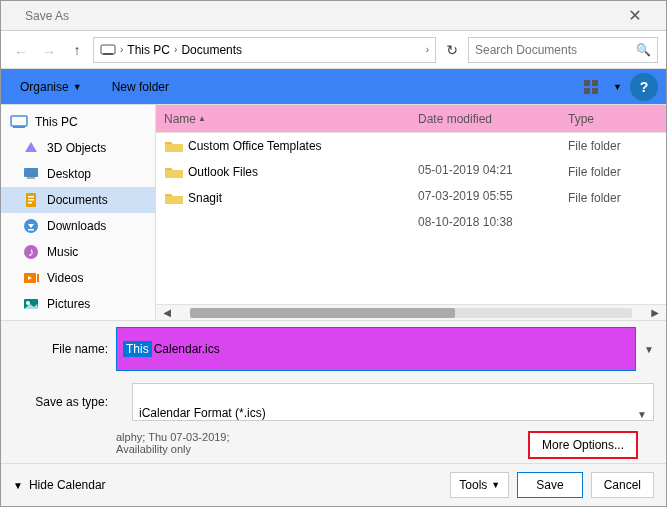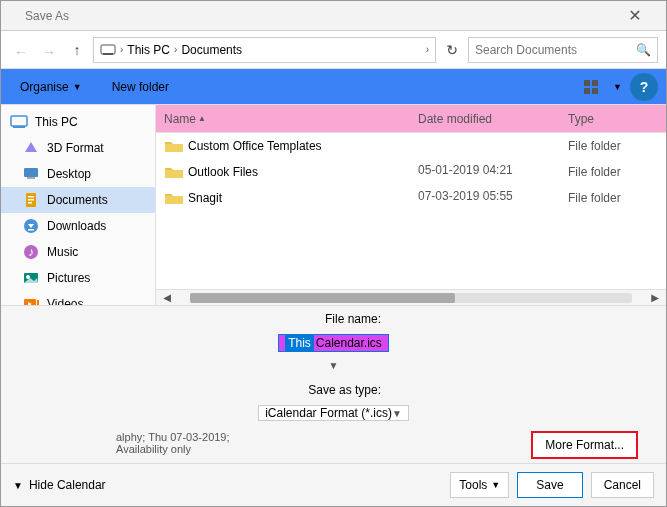--- a/index.html
+++ b/index.html
@@ -36,25 +36,25 @@
     .file-row { display: flex; align-items: center; padding: 4px 8px; cursor: pointer; height: 26px; }
     .file-icon { width: 20px; flex-shrink: 0; display: flex; align-items: center; justify-content: center; margin-right: 4px; }
     .file-name { flex: 1; font-size: 12px; }
     .file-date { width: 150px; font-size: 12px; color: #555; margin-top: 48px; }
     .file-type { width: 90px; font-size: 12px; color: #555; }
     .scrollbar-area { height: 16px; border-top: 1px solid #e0e0e0; display: flex; align-items: center; padding: 0 4px; background: #f5f5f5; }
     .h-scroll-track { flex: 1; height: 10px; background: #e0e0e0; border-radius: 2px; position: relative; margin: 0 16px; }
     .h-scroll-thumb { width: 60%; height: 100%; background: #aaa; border-radius: 2px; position: absolute; left: 0; }
     .h-arrow { width: 14px; height: 14px; display: flex; align-items: center; justify-content: center; cursor: pointer; color: #555; font-size: 10px; }
     .bottom-section { border-top: 1px solid #ddd; background: #f5f5f5; flex-shrink: 0; }
-    .form-row { display: flex; align-items: center; padding: 6px 12px; gap: 8px; flex-direction: column; }
+    .form-row { display: flex; align-items: center; padding: 6px 12px; gap: 8px; }
     .form-label { width: 95px; text-align: right; font-size: 12px; color: #000; }
     .form-input { flex: 1; height: 44px; border: 1px solid #0078d7; display: flex; align-items: center; padding: 0 6px; background: #d946ef; }
     .file-name-highlight { background: #0078d7; color: #fff; padding: 1px 3px; }
-    .form-select { flex: 1; height: 26px; border: 1px solid #ccc; display: flex; align-items: center; padding: 0 6px; background: #fff; cursor: pointer; }
+    .form-select { flex: 1; height: 38px; border: 1px solid #ccc; display: flex; align-items: flex-end; padding: 0 6px; background: #fff; cursor: pointer; margin-left: 16px; }
     .form-select-text { flex: 1; font-size: 12px; color: #000; }
     .form-select-arrow { font-size: 10px; color: #555; }
     .info-row { display: flex; align-items: flex-start; padding: 4px 28px 4px 115px; gap: 8px; }
     .info-text { font-size: 11px; color: #555; flex: 1; }
     .more-options-btn { padding: 5px 12px; border: 2px solid #e81123; background: #fff; cursor: pointer; font-size: 12px; color: #000; }
     .action-bar { display: flex; align-items: center; padding: 8px 12px; border-top: 1px solid #ddd; }
     .hide-folders { display: flex; align-items: center; gap: 6px; cursor: pointer; font-size: 12px; color: #000; }
     .hide-folders-arrow { font-size: 10px; }
     .action-buttons { margin-left: auto; display: flex; gap: 8px; align-items: flex-start; }
     .tools-btn { padding: 5px 8px; border: 1px solid #ccc; background: #fff; cursor: pointer; font-size: 12px; display: flex; align-items: center; gap: 4px; }
@@ -131,21 +131,21 @@
             </svg>
         </div>
         <span class="s-label">This PC</span>
       </div>
       <div class="sidebar-item" style="padding-left:20px;">
         <div class="s-icon">
           <svg width="16" height="16" viewBox="0 0 16 16">
               <polygon points="8,2 14,12 2,12" fill="#7b68ee" opacity="0.8"></polygon>
             </svg>
         </div>
-        <span class="s-label">3D Format</span>
+        <span class="s-label">3D Objects</span>
       </div>
       <div class="sidebar-item" style="padding-left:20px;">
         <div class="s-icon">
           <svg width="16" height="14" viewBox="0 0 16 14">
               <rect x="1" y="1" width="14" height="9" rx="1" fill="#4a8ac4"></rect>
               <rect x="4" y="10" width="8" height="2" fill="#aaa"></rect>
             </svg>
         </div>
         <span class="s-label">Desktop</span>
       </div>
@@ -175,36 +175,36 @@
           <svg width="16" height="16" viewBox="0 0 16 16">
               <circle cx="8" cy="8" r="7" fill="#9c27b0" opacity="0.7"></circle>
               <text x="5" y="12" font-size="10" fill="#fff">♪</text>
             </svg>
         </div>
         <span class="s-label">Music</span>
       </div>
       <div class="sidebar-item" style="padding-left:20px;">
         <div class="s-icon">
           <svg width="16" height="16" viewBox="0 0 16 16">
+              <rect x="1" y="3" width="12" height="10" rx="1" fill="#f57c00"></rect>
+              <polygon points="14,4 14,12 16,12 16,4" fill="#f57c00"></polygon>
+              <polygon points="5,6 5,10 9,8" fill="#fff"></polygon>
+            </svg>
+        </div>
+        <span class="s-label">Videos</span>
+      </div>
+      <div class="sidebar-item" style="padding-left:20px;">
+        <div class="s-icon">
+          <svg width="16" height="16" viewBox="0 0 16 16">
               <rect x="1" y="3" width="14" height="10" rx="1" fill="#00897b"></rect>
               <circle cx="5" cy="7" r="2" fill="#fff"></circle>
               <polygon points="1,13 7,8 11,11 14,8 15,13" fill="#fff" opacity="0.7"></polygon>
             </svg>
         </div>
         <span class="s-label">Pictures</span>
-      </div>
-      <div class="sidebar-item" style="padding-left:20px;">
-        <div class="s-icon">
-          <svg width="16" height="16" viewBox="0 0 16 16">
-              <rect x="1" y="3" width="12" height="10" rx="1" fill="#f57c00"></rect>
-              <polygon points="14,4 14,12 16,12 16,4" fill="#f57c00"></polygon>
-              <polygon points="5,6 5,10 9,8" fill="#fff"></polygon>
-            </svg>
-        </div>
-        <span class="s-label">Videos</span>
       </div>
       <div class="sidebar-item" style="padding-left:20px;">
         <div class="s-icon">
           <svg width="16" height="14" viewBox="0 0 16 14">
               <rect x="1" y="3" width="14" height="8" rx="1" fill="#888"></rect>
               <circle cx="3.5" cy="9" r="1" fill="#aaa"></circle>
               <rect x="5" y="8.5" width="6" height="1" fill="#ccc"></rect>
             </svg>
         </div>
         <span class="s-label">Local Disk (C:)</span>
@@ -259,20 +259,21 @@
           <div class="file-type">File folder</div>
         </div>
         <div class="file-row">
           <div class="file-icon">
             <svg width="20" height="16" viewBox="0 0 20 16">
                 <path d="M1,4 L1,14 L19,14 L19,6 L9,6 L7,4 Z" fill="#e8c04a"></path>
                 <path d="M1,6 L19,6 L19,14 L1,14 Z" fill="#f0d060"></path>
               </svg>
           </div>
           <div class="file-name">Snagit</div>
+          <div class="file-date">08-10-2018 10:38</div>
           <div class="file-type">File folder</div>
         </div>
       </div>
 
       <div class="scrollbar-area">
         <div class="h-arrow">◀</div>
         <div class="h-scroll-track">
           <div class="h-scroll-thumb"></div>
         </div>
         <div class="h-arrow">▶</div>
@@ -296,21 +297,21 @@
       <div class="form-select" style="flex:1;">
         <span class="form-select-text">iCalendar Format (*.ics)</span>
         <span class="form-select-arrow">▼</span>
       </div>
     </div>
 
     <div class="info-row">
       <div class="info-text">
         alphy; Thu 07-03-2019;<br>Availability only
       </div>
-      <button class="more-options-btn">More Format...</button>
+      <button class="more-options-btn">More Options...</button>
     </div>
 
     <div class="action-bar">
       <div class="hide-folders">
         <span class="hide-folders-arrow">▼</span>
         <span>Hide Calendar</span>
       </div>
       <div class="action-buttons">
         <button class="tools-btn">
           <span>Tools</span>

